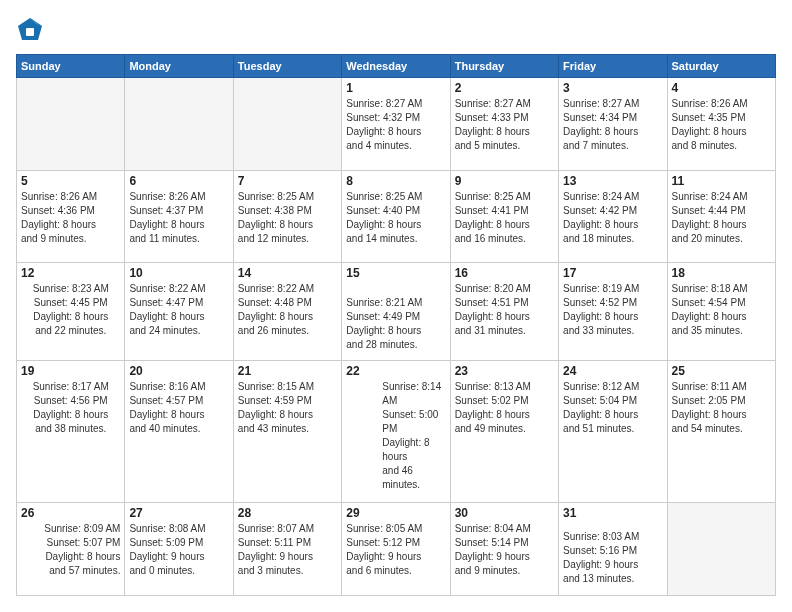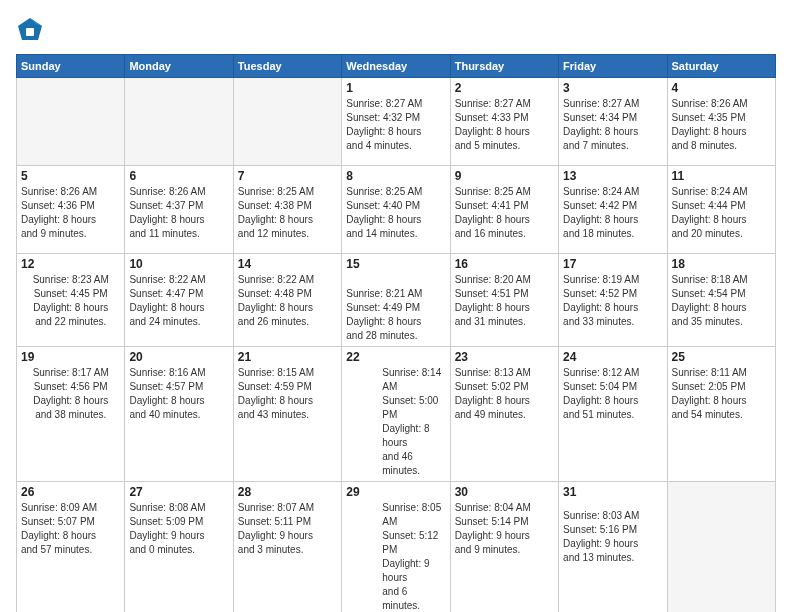--- a/index.html
+++ b/index.html
@@ -309,42 +309,42 @@
             <div class="day-number">25</div>
             <div class="day-info" style="white-space: pre-line;">Sunrise: 8:11 AM
 Sunset: 2:05 PM
 Daylight: 8 hours
 and 54 minutes.</div>
           </td>
         </tr>
         <tr>
           <td>
             <div class="day-number">26</div>
-            <div class="day-info" style="white-space: pre-line;">Sunrise: 8:09 AM
+            <div class="day-info" style="white-space: pre-line; text-align: right;">Sunrise: 8:09 AM
 Sunset: 5:07 PM
 Daylight: 8 hours
 and 57 minutes.</div>
           </td>
           <td>
             <div class="day-number">27</div>
             <div class="day-info" style="white-space: pre-line;">Sunrise: 8:08 AM
 Sunset: 5:09 PM
 Daylight: 9 hours
 and 0 minutes.</div>
           </td>
           <td>
             <div class="day-number">28</div>
             <div class="day-info" style="white-space: pre-line;">Sunrise: 8:07 AM
 Sunset: 5:11 PM
 Daylight: 9 hours
 and 3 minutes.</div>
           </td>
           <td>
             <div class="day-number">29</div>
-            <div class="day-info" style="white-space: pre-line; margin-left: 36px;">Sunrise: 8:05 AM
+            <div class="day-info" style="white-space: pre-line;">Sunrise: 8:05 AM
 Sunset: 5:12 PM
 Daylight: 9 hours
 and 6 minutes.</div>
           </td>
           <td>
             <div class="day-number">30</div>
             <div class="day-info" style="white-space: pre-line;">Sunrise: 8:04 AM
 Sunset: 5:14 PM
 Daylight: 9 hours
 and 9 minutes.</div>

